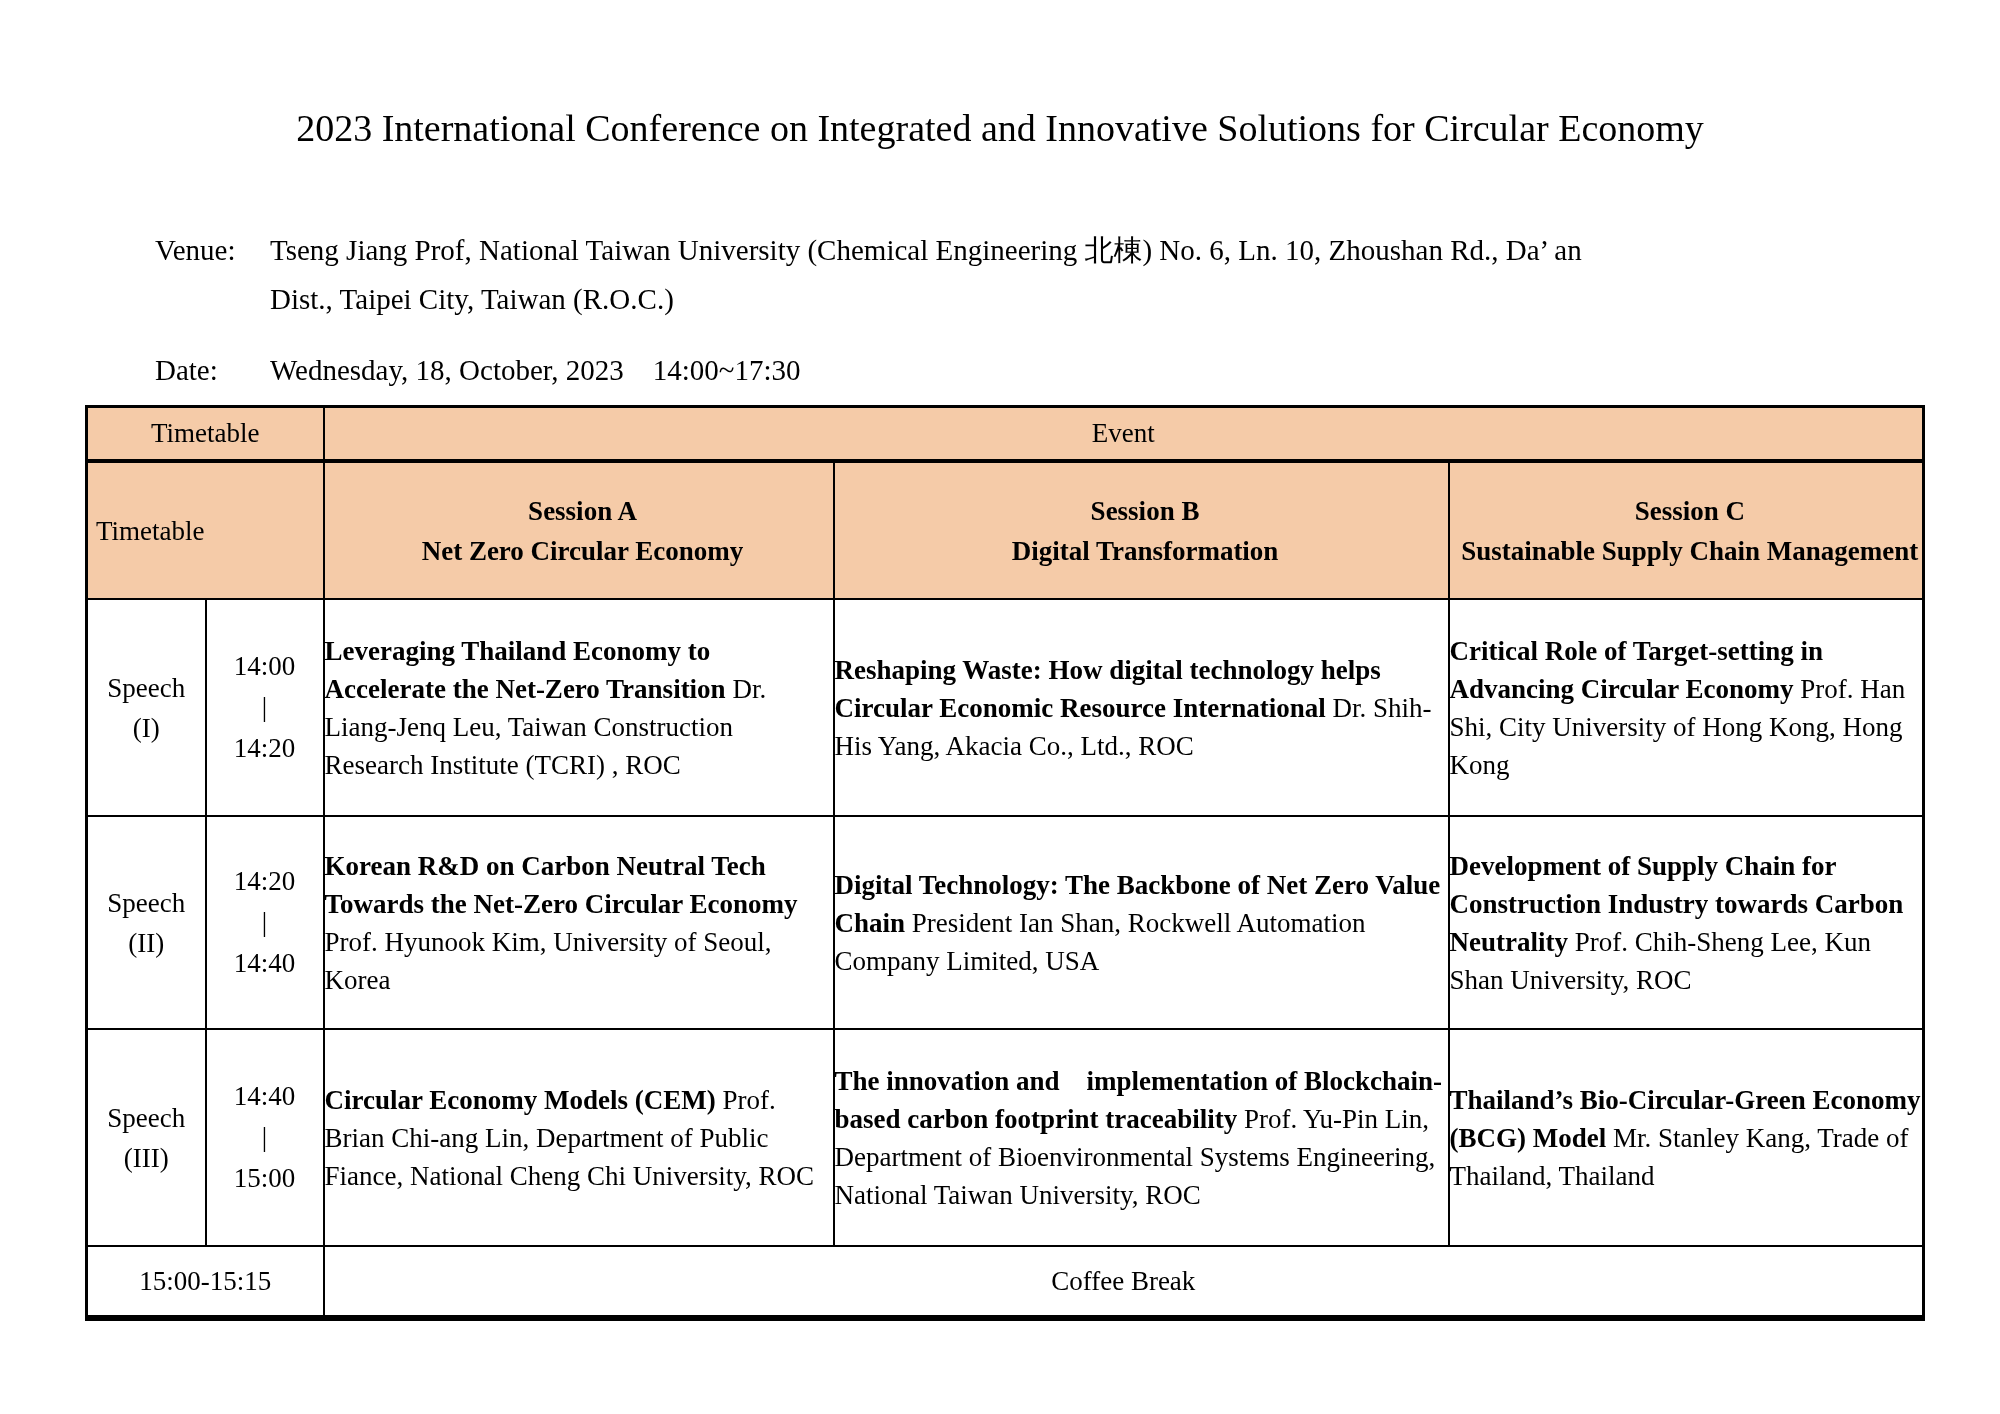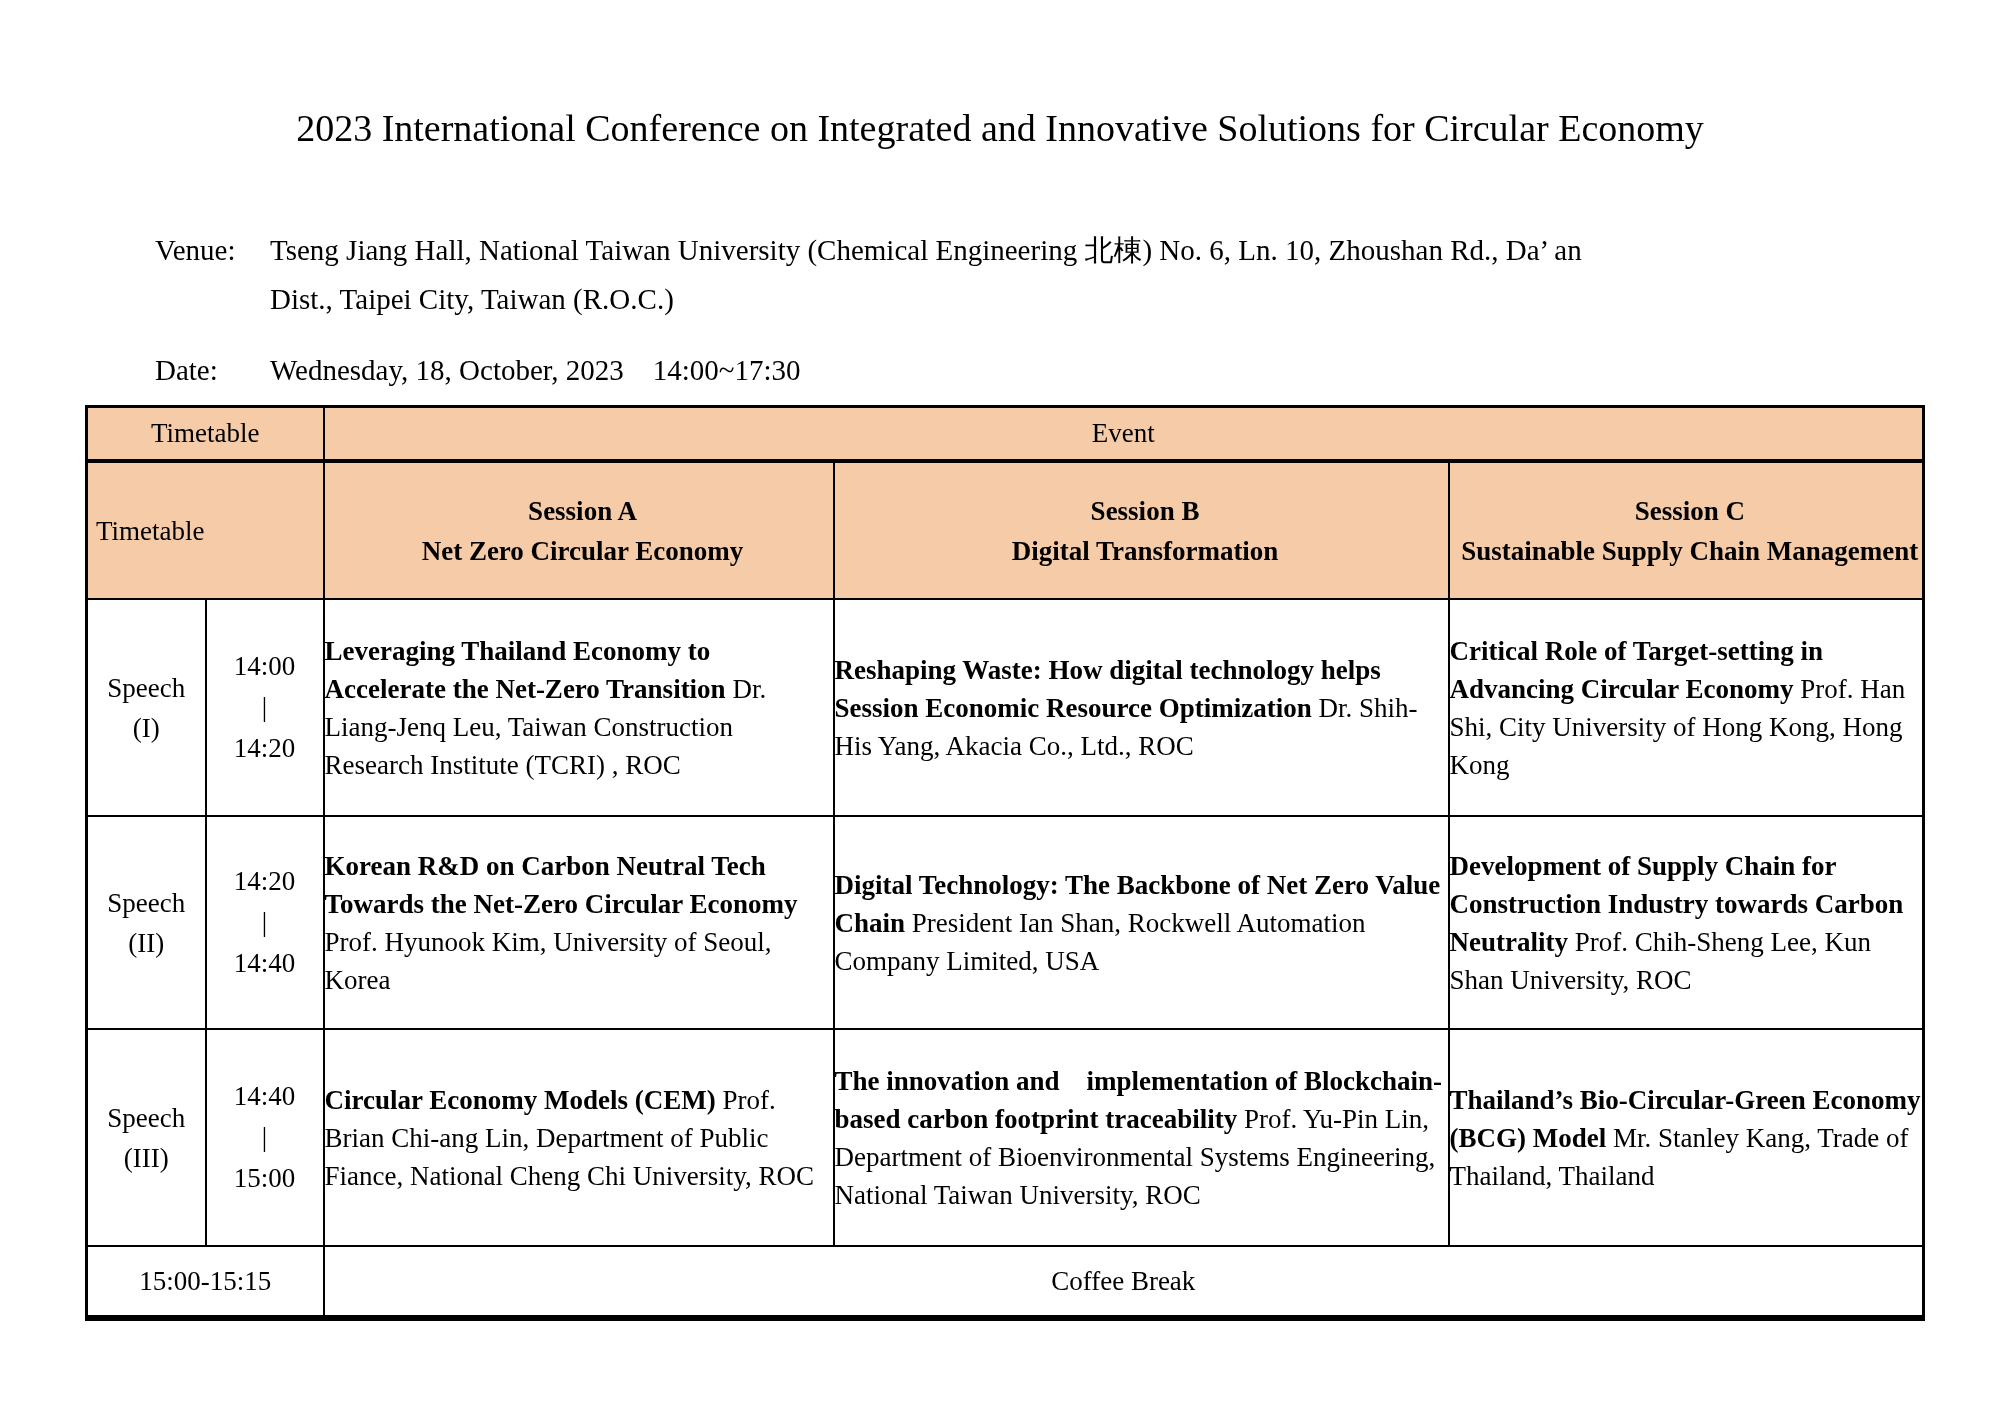--- a/index.html
+++ b/index.html
@@ -87,21 +87,21 @@
 </head>
 <body>
 
 <div class="page">
 
   <h1 class="title">2023 International Conference on Integrated and Innovative Solutions for Circular Economy</h1>
 
   <div class="info-line venue-block">
     <span class="lbl">Venue:</span>
     <span class="venue-text">
-      <span>Tseng Jiang Hall, National Taiwan University (Chemical Engineering 北棟) No. 6, Ln. 10, Zhoushan Rd., Da’ an</span><br>
+      <span>Tseng Jiang Prof, National Taiwan University (Chemical Engineering 北棟) No. 6, Ln. 10, Zhoushan Rd., Da’ an</span><br>
       <span>Dist., Taipei City, Taiwan (R.O.C.)</span>
     </span>
   </div>
 
   <div class="info-line date-block">
     <span class="lbl">Date:</span>
     <span class="pre">Wednesday, 18, October, 2023    14:00~17:30</span>
   </div>
 
   <table class="sched">
@@ -143,21 +143,21 @@
       <td class="time-cell">
         <div>14:00</div>
         <div>|</div>
         <div>14:20</div>
       </td>
       <td class="talk">
         <span class="t">Leveraging Thailand Economy to Accelerate the Net-Zero Transition</span>
         <span class="s">Dr. Liang-Jenq Leu, Taiwan Construction Research Institute (TCRI) , ROC</span>
       </td>
       <td class="talk">
-        <span class="t">Reshaping Waste: How digital technology helps Session Economic Resource Optimization</span>
+        <span class="t">Reshaping Waste: How digital technology helps Circular Economic Resource International</span>
         <span class="s">Dr. Shih-His Yang, Akacia Co., Ltd., ROC</span>
       </td>
       <td class="talk">
         <span class="t">Critical Role of Target-setting in Advancing Circular Economy</span>
         <span class="s">Prof. Han Shi, City University of Hong Kong, Hong Kong</span>
       </td>
     </tr>
 
     <tr class="speech-row r2">
       <td class="speech-cell">

